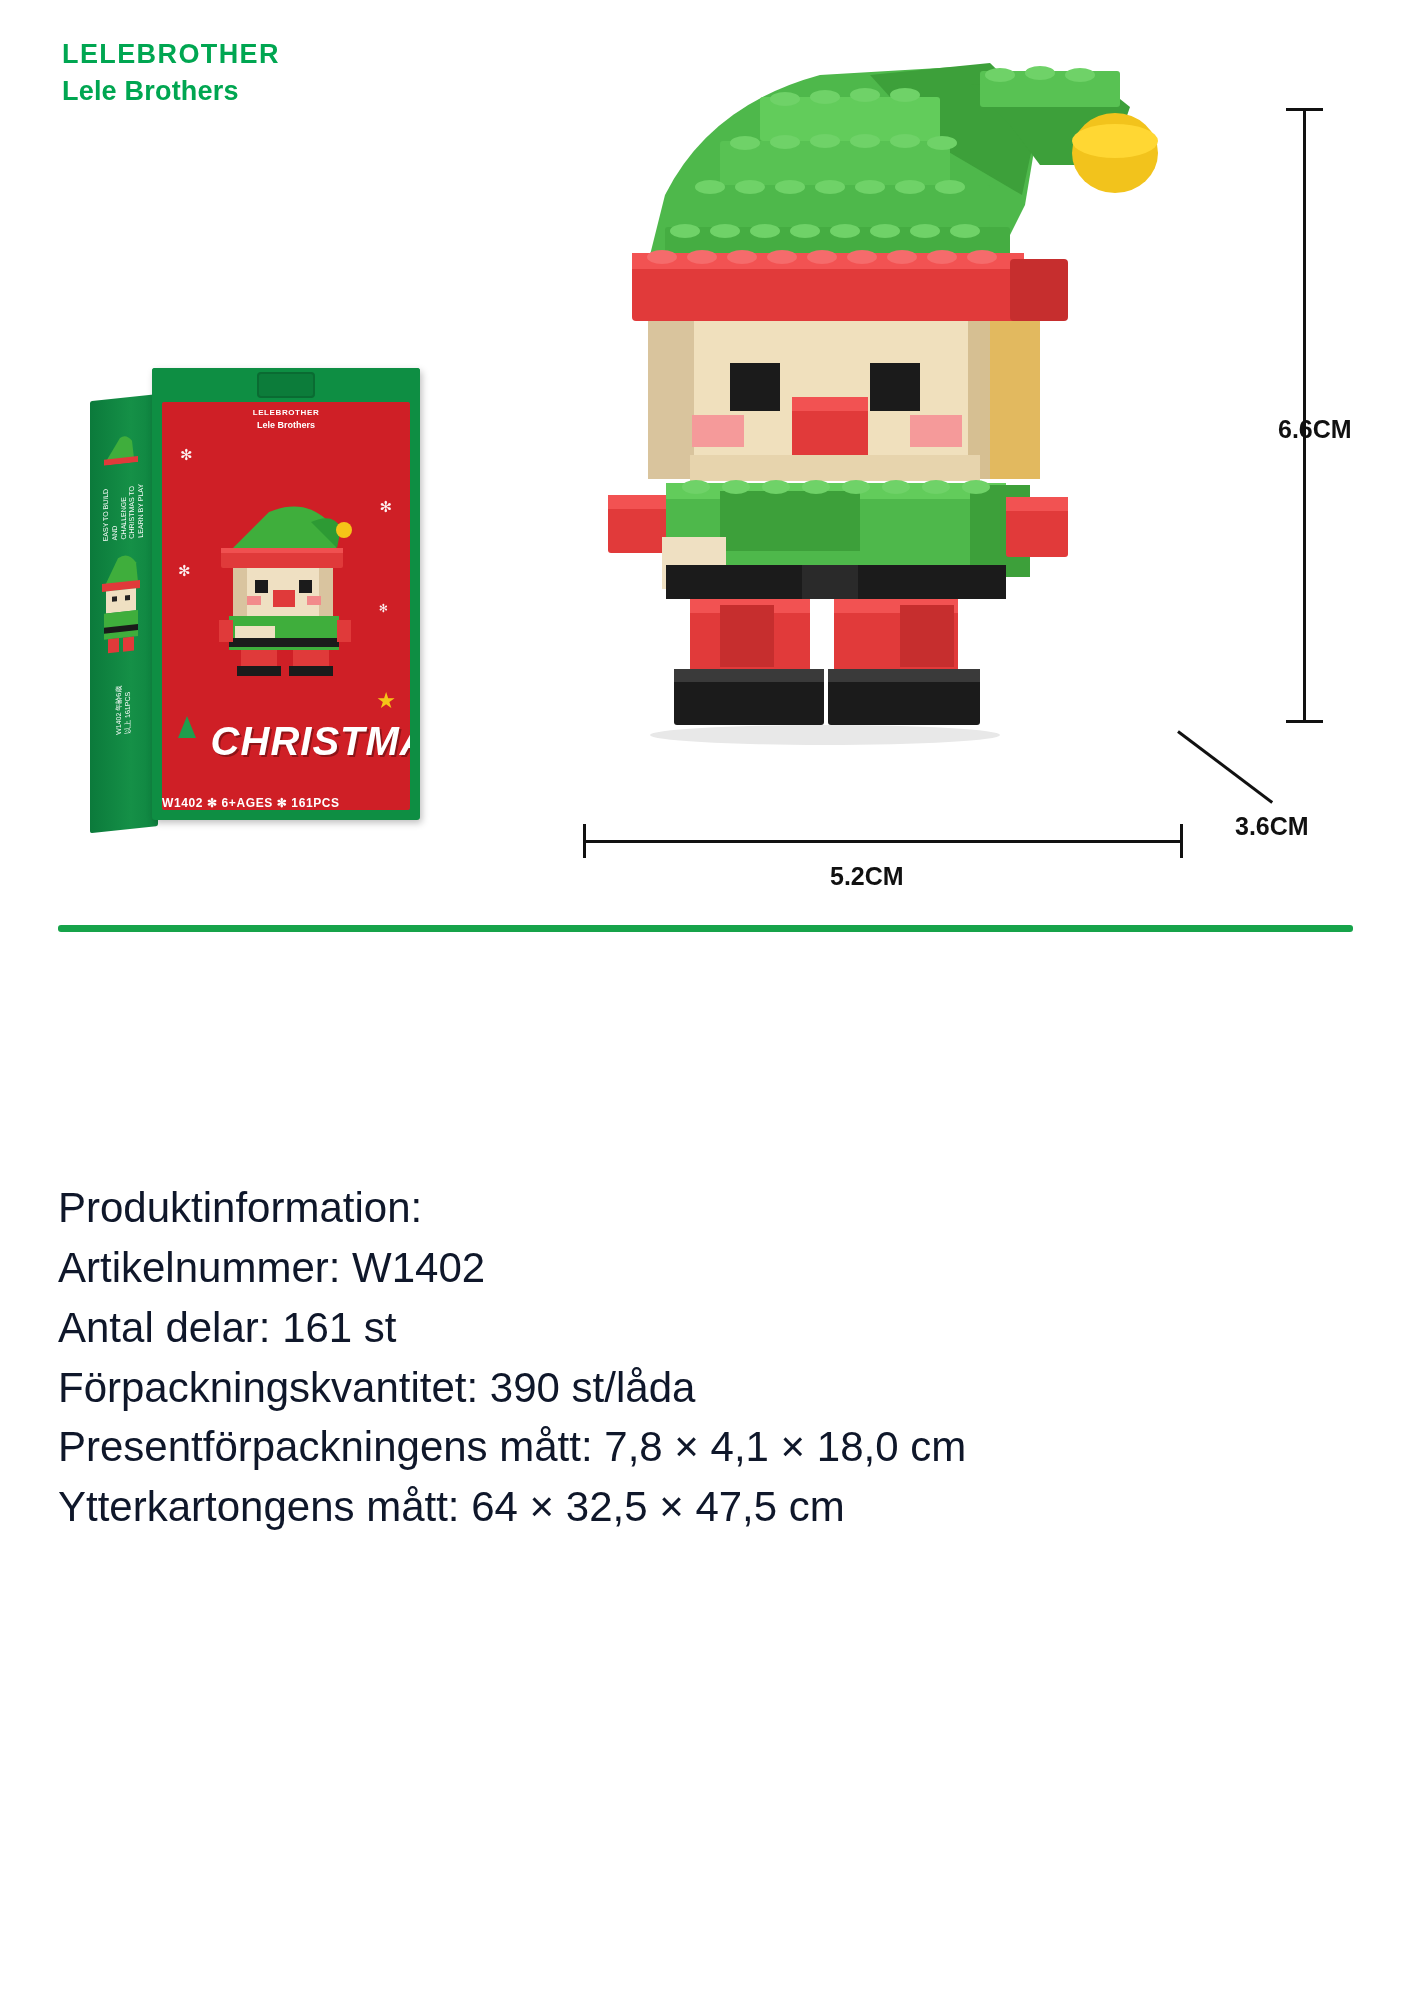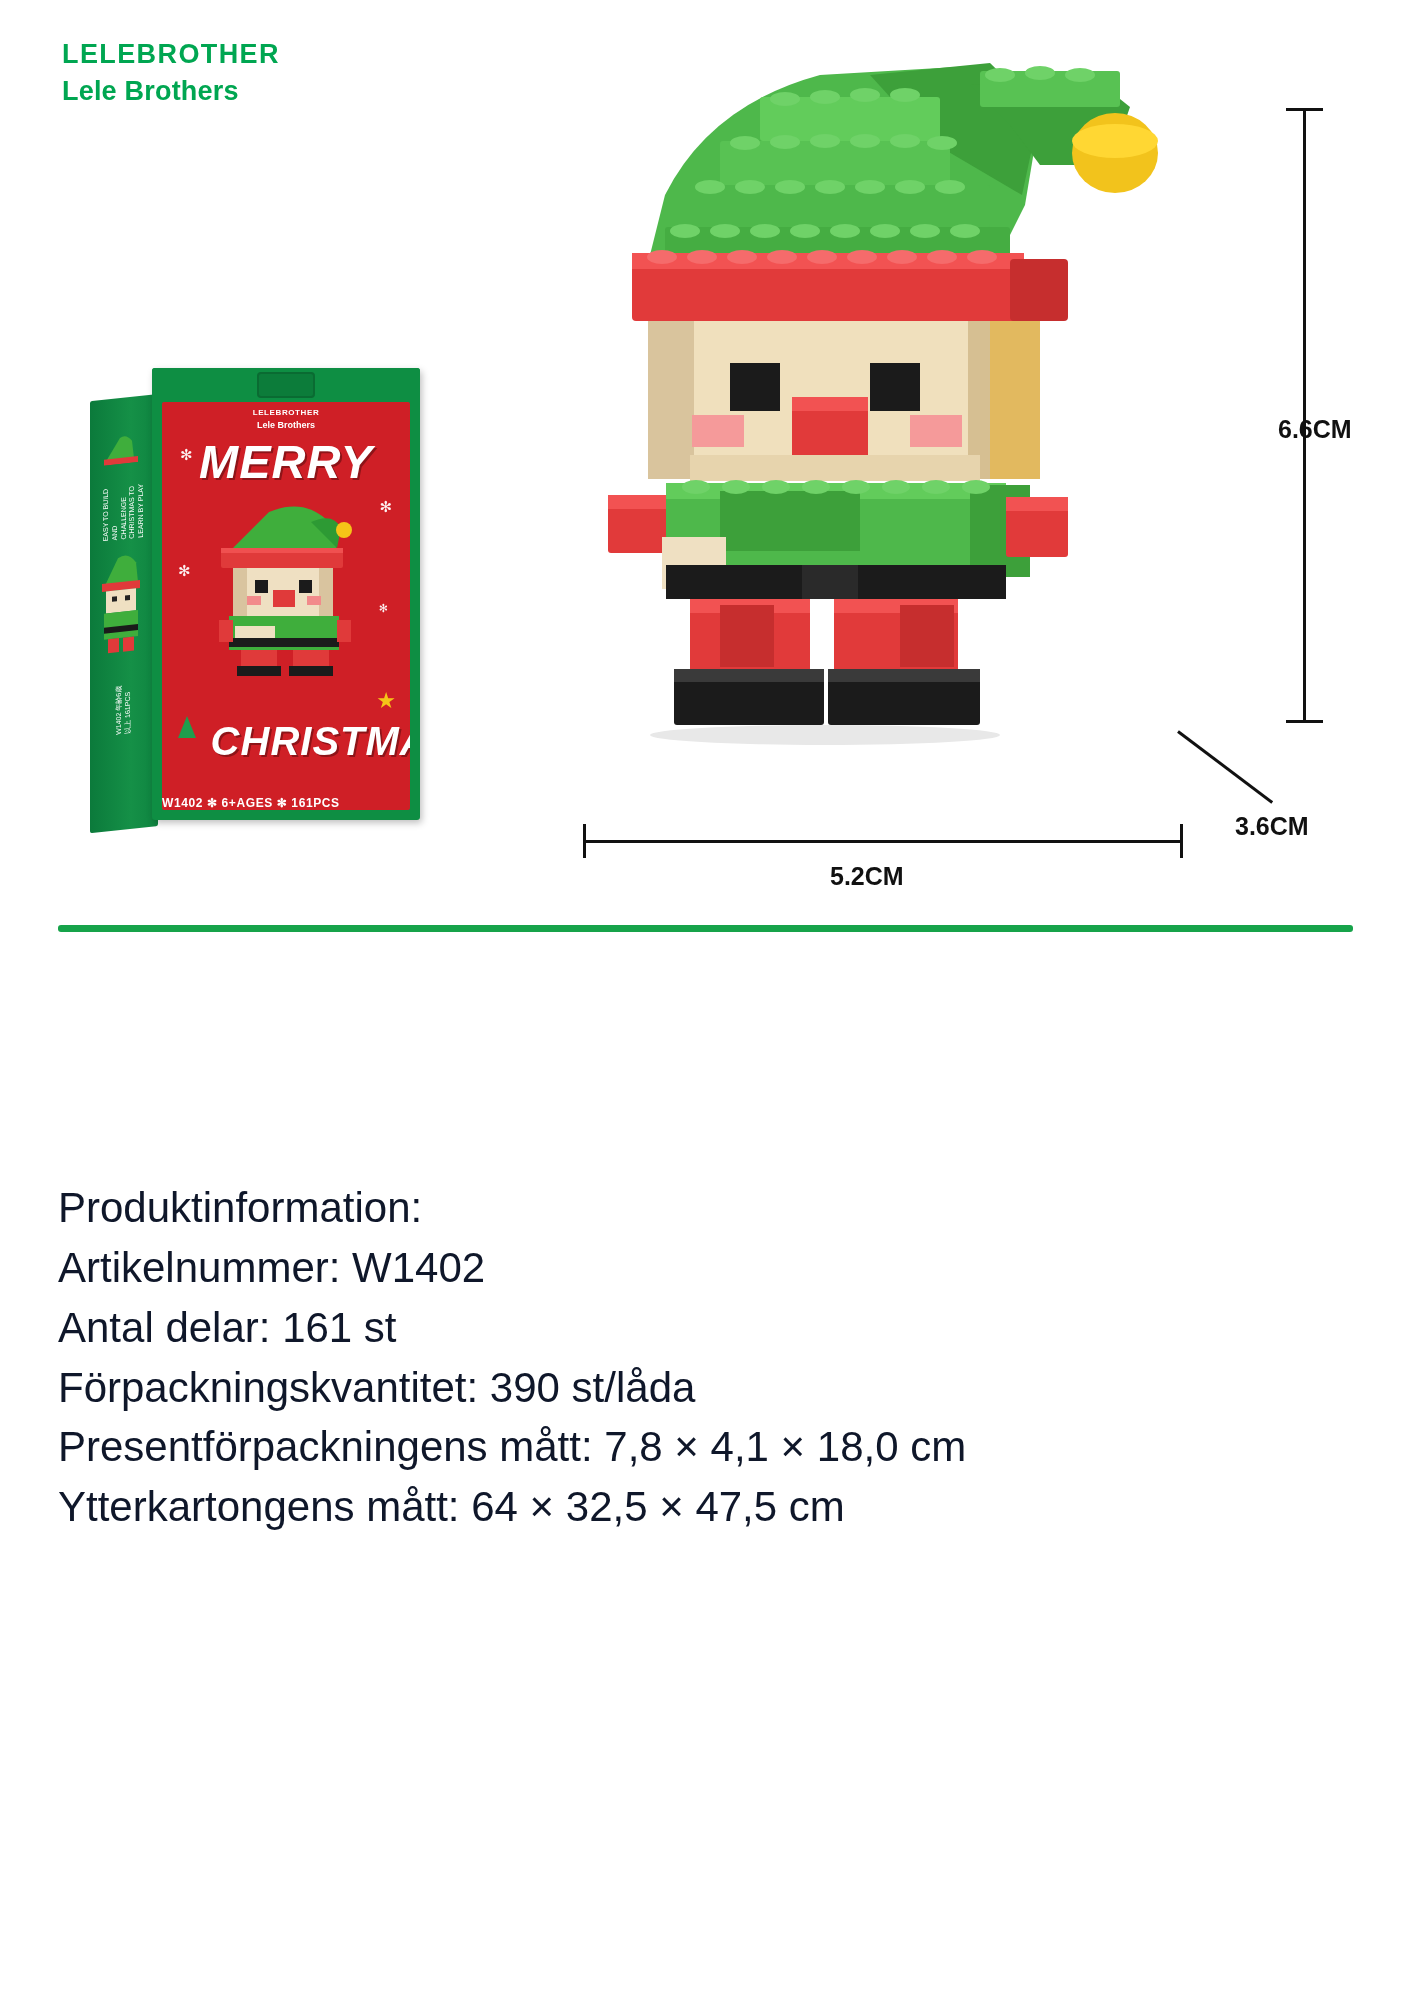--- a/index.html
+++ b/index.html
@@ -343,21 +343,20 @@
     </div>
 
     <div class="pkg-front">
       <div class="pkg-topstrip">
         <div class="hang"></div>
       </div>
 
       <div class="pkg-inner">
         <div class="pkg-brand">LELEBROTHER</div>
         <div class="pkg-brand2">Lele Brothers</div>
-        <div class="pkg-merry">MERRY</div>
 
         <span class="snow" style="left:18px; top:44px;">✻</span>
         <span class="snow" style="right:18px; top:96px;">✻</span>
         <span class="snow" style="left:16px; top:160px;">✻</span>
         <span class="snow" style="right:22px; top:200px; font-size:11px;">✻</span>
         <span class="pkg-star">★</span>
         <span class="pkg-tree"></span>
 
         <svg class="pkg-fig" viewBox="0 0 150 180">
 

